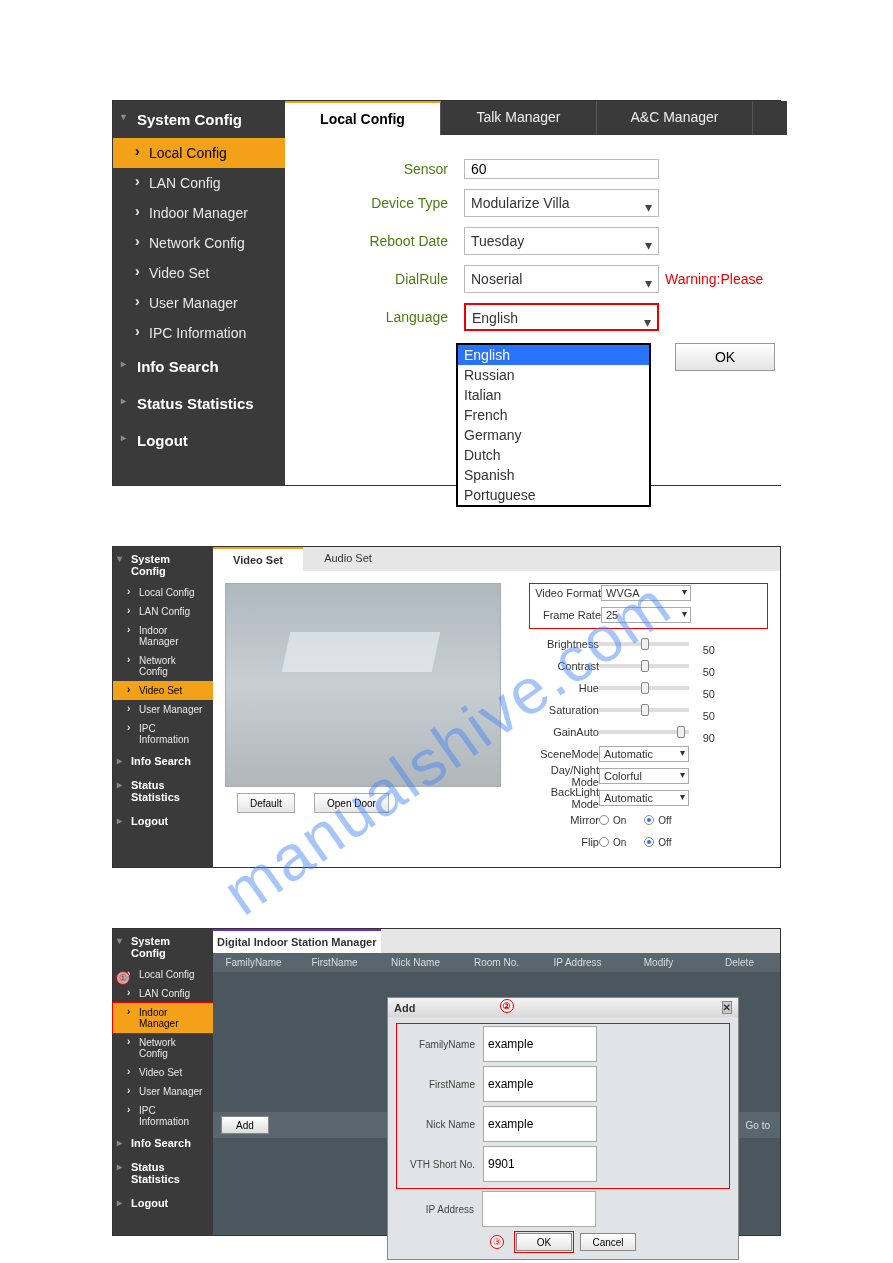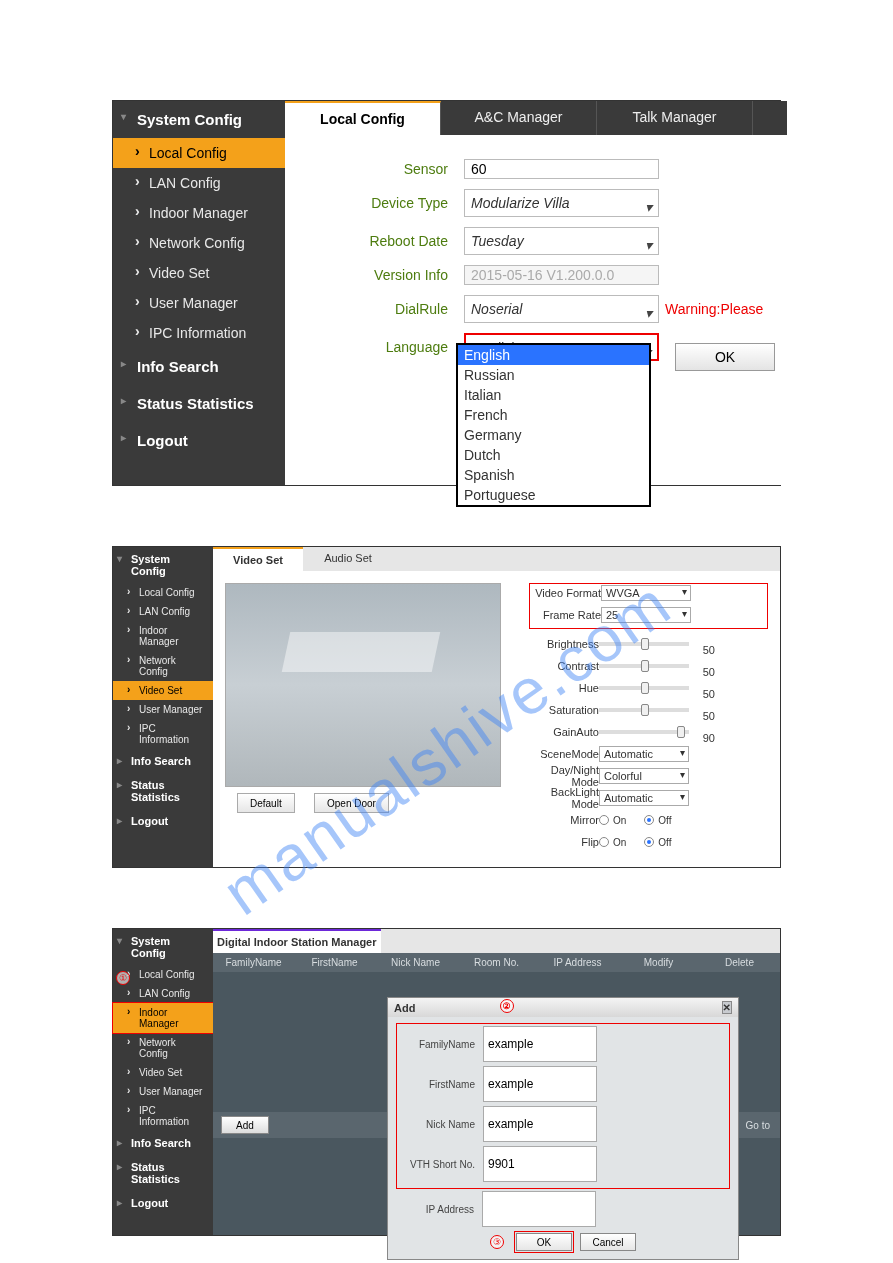--- a/index.html
+++ b/index.html
@@ -23,21 +23,21 @@
   .p1 .side-h { font-size: 15px; }
   .p1 .side-item { font-size: 14px; padding-top: 7px; padding-bottom: 7px; }
   .p1 .content { flex: 1; background: #2e2e2e; position: relative; }
   .tabs1 { display: flex; background: #3a3a3a; }
   .tab1 { flex: 0 0 156px; text-align: center; padding: 8px 0; color: #eee; font-size: 14px; cursor: pointer; border-right: 1px solid #555; }
   .tab1.active { background: #fff; color: #000; font-weight: bold; border-top: 2px solid #f4a11a; }
   .form1 { background: #fff; padding: 24px 24px 40px 24px; height: 350px; position: relative; }
   .row1 { display: flex; align-items: center; margin-bottom: 10px; }
   .lbl1 { width: 155px; text-align: right; padding-right: 16px; color: #4d7c0f; font-size: 14px; }
   .inp1 { width: 195px; height: 20px; border: 1px solid #bbb; padding: 0 6px; font-size: 14px; }
-  .sel1 { width: 195px; height: 28px; border: 1px solid #bbb; background: #fff; position: relative; padding: 0 6px; line-height: 26px; font-size: 14px; font-style: italic; }
+  .sel1 { width: 195px; height: 28px; border: 1px solid #bbb; background: #fff; position: relative; padding: 0 6px; line-height: 26px; font-size: 14px; }
   .sel1::after { content: "▾"; position: absolute; right: 6px; top: 4px; color: #444; }
   .readonly { background: #f5f5f5; color: #aaa; }
   .warn { color: #e00; font-size: 14px; margin-left: 6px; }
   .sel1.boxed { border: 2px solid #e00; }
   .dropdown { position: absolute; left: 171px; top: 208px; width: 195px; border: 2px solid #000; background: #fff; z-index: 5; }
   .dropdown .opt { padding: 2px 6px; font-size: 14px; cursor: pointer; }
   .dropdown .opt.sel { background: #2a73ff; color: #fff; }
   .okrow { position: absolute; left: 390px; top: 208px; }
   .okbtn { width: 100px; height: 28px; border: 1px solid #999; background: linear-gradient(#fff,#e4e4e4); font-size: 14px; cursor: pointer; }
 
@@ -117,39 +117,35 @@
       <div class="side-item">Video Set</div>
       <div class="side-item">User Manager</div>
       <div class="side-item">IPC Information</div>
       <div class="side-h collapsed">Info Search</div>
       <div class="side-h collapsed">Status Statistics</div>
       <div class="side-h collapsed">Logout</div>
     </div>
     <div class="content">
       <div class="tabs1">
         <div class="tab1 active">Local Config</div>
+        <div class="tab1">Talk Manager</div>
         <div class="tab1">A&amp;C Manager</div>
-        <div class="tab1">Talk Manager</div>
       </div>
       <div class="form1">
         <div class="row1">
           <div class="lbl1">Sensor</div>
           <input class="inp1" value="60" style="">
         </div>
         <div class="row1">
           <div class="lbl1">Device Type</div>
           <div class="sel1">Modularize Villa</div>
         </div>
         <div class="row1">
           <div class="lbl1">Reboot Date</div>
           <div class="sel1">Tuesday</div>
-        </div>
-        <div class="row1">
-          <div class="lbl1">Version Info</div>
-          <input class="inp1 readonly" readonly="" value="2015-05-16 V1.200.0.0" style="">
         </div>
         <div class="row1">
           <div class="lbl1">DialRule</div>
           <div class="sel1">Noserial</div>
           <span class="warn">Warning:Please</span>
         </div>
         <div class="row1">
           <div class="lbl1">Language</div>
           <div class="sel1 boxed">English</div>
         </div>

